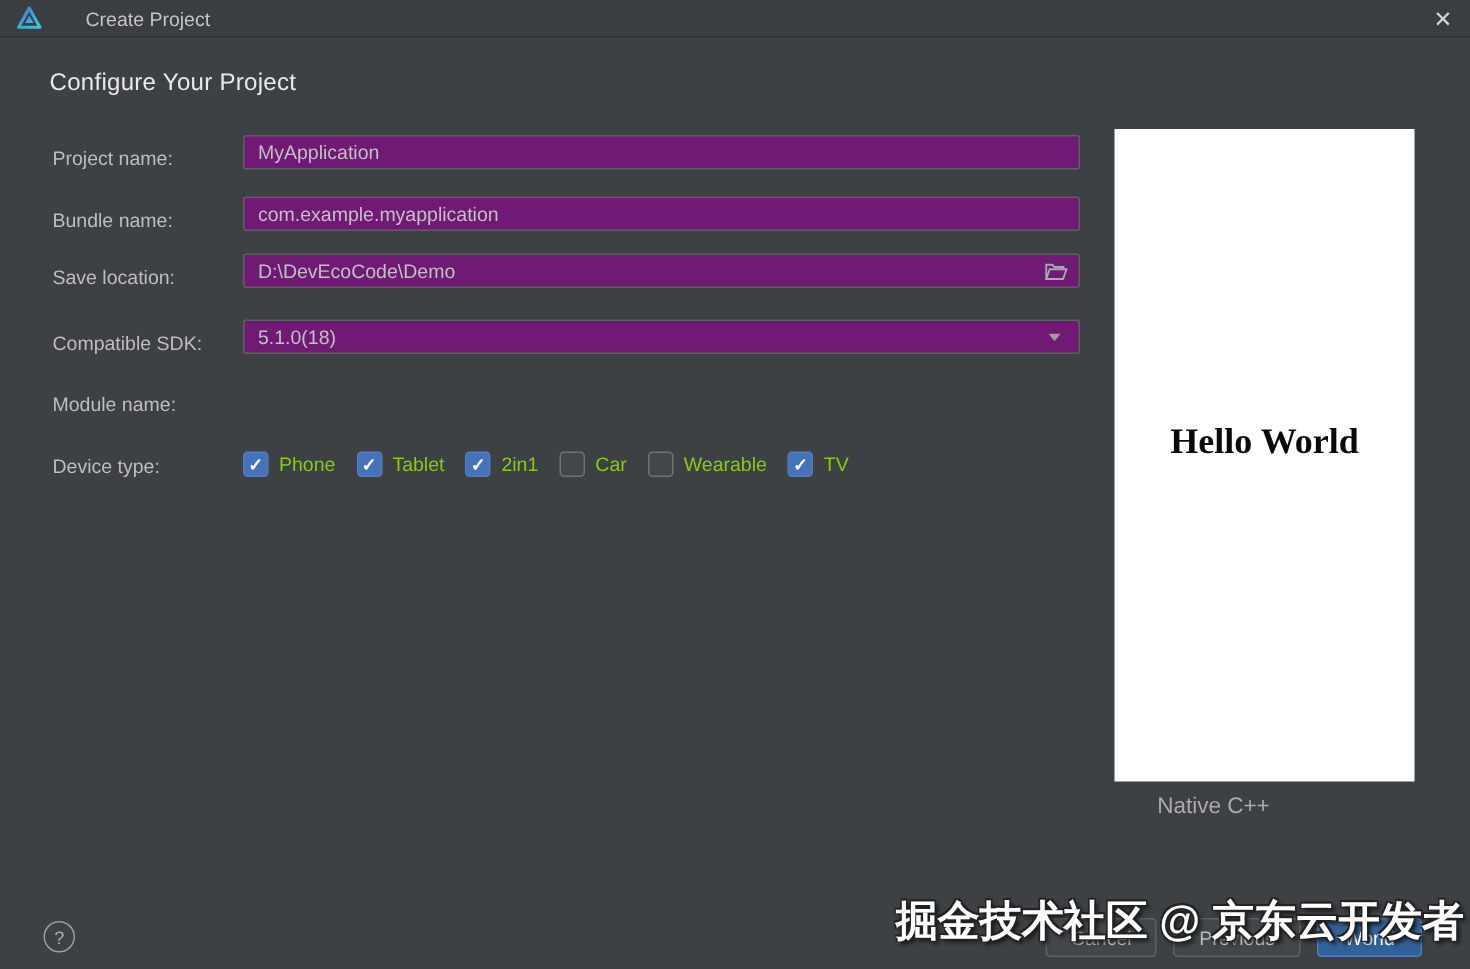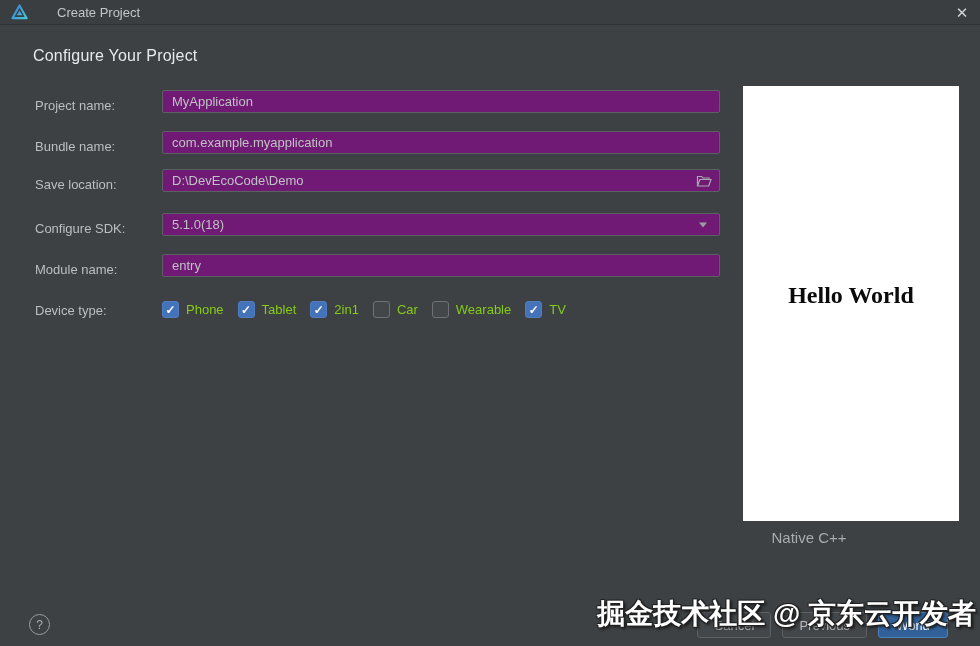--- a/index.html
+++ b/index.html
@@ -69,21 +69,21 @@
     background:#43474a; border:1px solid #6e7275;
     display:flex; align-items:center; justify-content:center;
   }
   .cb .tick { display:none; color:#fff; font-size:12px; font-weight:bold; line-height:1; }
   .cb.checked { background:#4573b9; border-color:#4f7dc0; }
   .cb.checked .tick { display:block; }
   .cb-label { color:#84cc16; }
 
   
   .preview-panel {
-    position:absolute; left:743px; top:86px; width:216px; height:435px;
+    position:absolute; left:743px; top:86px; width:200px; height:435px;
     background:#ffffff;
   }
   .preview-text {
     position:absolute; left:0; top:196px; width:100%;
     text-align:center; color:#0a0a0a;
     font-family:"Liberation Serif", serif; font-weight:bold; font-size:24px;
   }
   .preview-caption {
     position:absolute; left:709px; top:529px; width:200px;
     text-align:center; color:#a9abad; font-size:15px;
@@ -160,32 +160,29 @@
     <span class="field-icon-right">
       <svg width="16" height="13" viewBox="0 0 16 13" fill="none" stroke="currentColor" stroke-width="1.2">
         <path d="M1.5 11.5 L1.5 2 L5.5 2 L7 3.5 L13 3.5 L13 5"></path>
         <path d="M1.5 11.5 L3.8 5 L15 5 L12.7 11.5 Z"></path>
       </svg>
     </span>
   </span>
 </div>
 
 <div class="row" style="top:213px">
-  <span class="row-label">Configure SDK:</span>
+  <span class="row-label">Compatible SDK:</span>
   <span class="field">
     <span class="field-text">5.1.0(18)</span>
     <span class="dd-arrow"></span>
   </span>
 </div>
 
 <div class="row" style="top:254px">
   <span class="row-label">Module name:</span>
-  <span class="field">
-    <input value="entry" style="">
-  </span>
 </div>
 
 <div class="row" style="top:295px">
   <span class="row-label">Device type:</span>
   <span class="cb-group">
     <span class="cb-item">
       <span class="cb checked">
           <span class="tick">✓</span>
         </span>
       <span class="cb-label">Phone</span>

